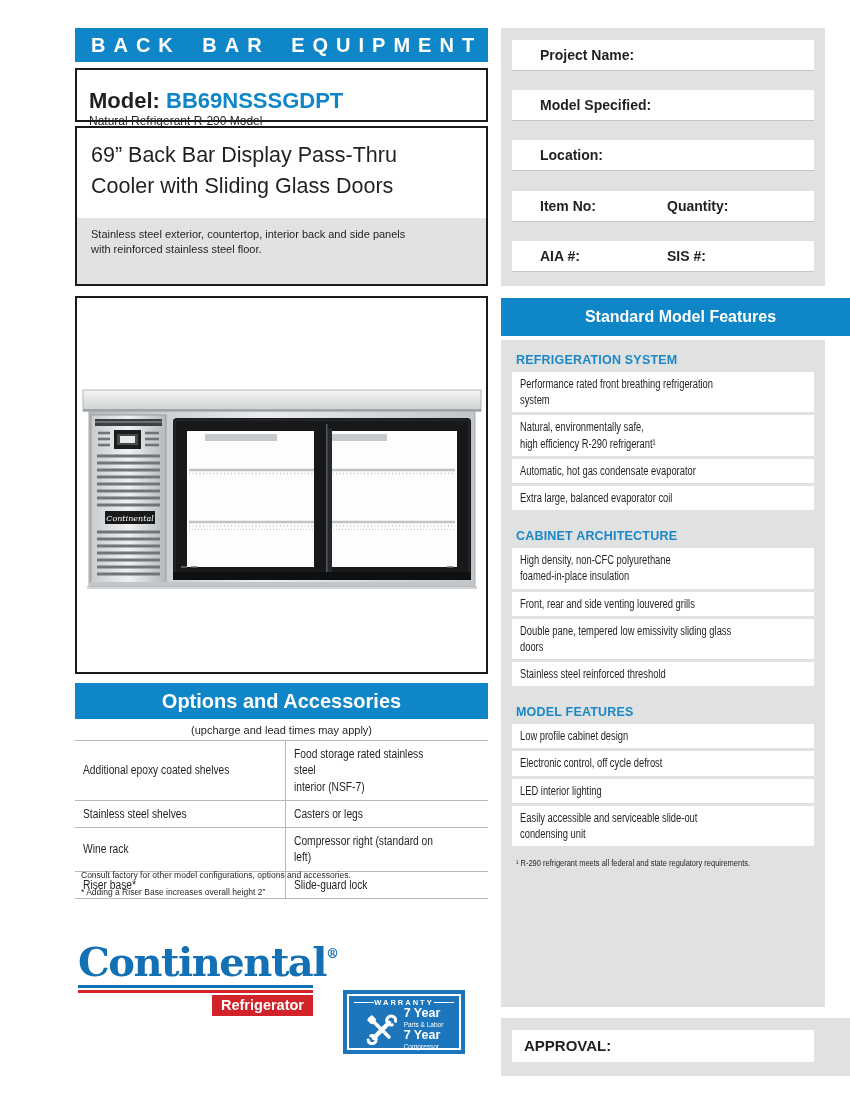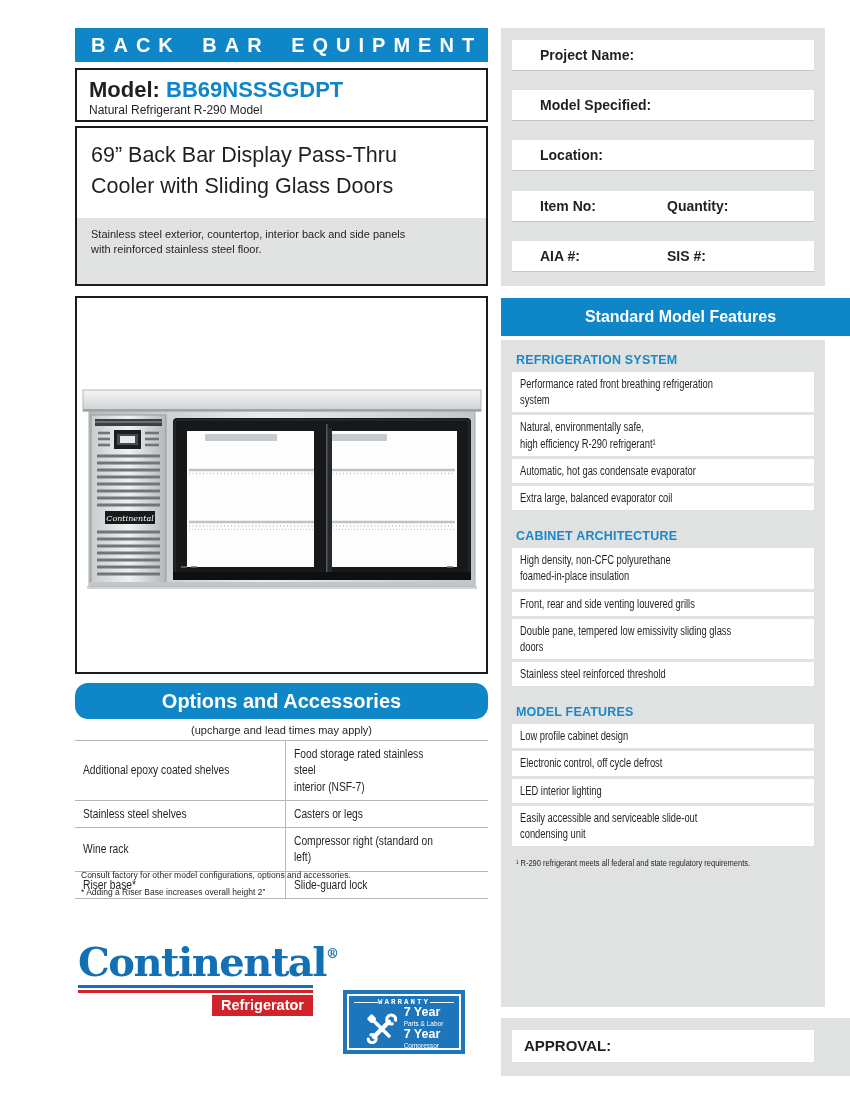--- a/index.html
+++ b/index.html
@@ -10,21 +10,21 @@
   .banner { background:#0f86c7; color:#fff; font-weight:bold; }
 
   
   .header-banner {
     position:absolute; left:75px; top:28px; width:413px; height:34px;
     font-size:20px; letter-spacing:8px; word-spacing:8px; line-height:34px;
     padding-left:16px; box-sizing:border-box; white-space:nowrap; overflow:hidden;
   }
   .model-box {
     position:absolute; left:75px; top:68px; width:413px; height:54px;
-    border:2px solid #1b1b1b; box-sizing:border-box; background:#fff; padding:7px 12px 0;
+    border:2px solid #1b1b1b; box-sizing:border-box; background:#fff; padding:18px 12px 0;
   }
   .model-line { font-size:22px; font-weight:bold; line-height:1.15; }
   .model-number { color:#0f86c7; }
   .model-subtitle { font-size:12px; margin-top:1px; }
 
   .title-box {
     position:absolute; left:75px; top:126px; width:413px; height:160px;
     border:2px solid #1b1b1b; box-sizing:border-box; background:#fff;
   }
   .product-title { padding:12px 14px 0; font-size:21.5px; line-height:1.45; white-space:pre-line; }
@@ -34,21 +34,21 @@
   }
 
   .image-box {
     position:absolute; left:75px; top:296px; width:413px; height:378px;
     border:2px solid #1b1b1b; box-sizing:border-box; background:#fff;
   }
   .image-box svg { display:block; width:100%; height:100%; }
 
   .options-banner {
     position:absolute; left:75px; top:683px; width:413px; height:36px;
-    font-size:20px; text-align:center; line-height:36px;border-radius:13px;
+    font-size:20px; text-align:center; line-height:36px;
   }
   .options-subtitle { position:absolute; left:75px; top:724px; width:413px; text-align:center; font-size:11px; }
   .options-table {
     position:absolute; left:75px; top:740px; width:413px;
     border-collapse:collapse; font-size:12.5px;
   }
   .options-table td {
     border-top:1px solid #b5b7b8; border-bottom:1px solid #b5b7b8;
     padding:5px 8px; vertical-align:middle;
   }
@@ -64,21 +64,21 @@
   .logo-rule-blue { height:3px; background:#1470b4; margin-top:2px; }
   .logo-rule-red  { height:3px; background:#d2232a; margin-top:2px; }
   .logo-sub { text-align:right; margin-top:2px; }
   .logo-sub span { display:inline-block; background:#d2232a; color:#fff; font-weight:bold; font-size:14.5px; padding:2px 9px 3px; }
 
   .warranty-badge { position:absolute; left:343px; top:990px; width:122px; height:64px; background:#1d76bb; }
   .warranty-inner {
     position:absolute; left:4px; top:4px; right:4px; bottom:4px; border:2px solid #fff;
     display:flex; flex-direction:column; align-items:center; padding:2px 5px; box-sizing:border-box;
   }
-  .warranty-title-row { display:flex; align-items:center; gap:0; width:100%; color:#fff; font-size:7.5px; font-weight:bold; letter-spacing:2px;font-family:Liberation Mono, monospace; }
+  .warranty-title-row { display:flex; align-items:center; gap:0; width:100%; color:#fff; font-size:7.5px; font-weight:bold; letter-spacing:2px; }
   .warranty-title-row .line { flex:1; height:1px; background:#fff; }
   .warranty-body { display:flex; align-items:center; gap:7px; flex:1; width:100%; justify-content:center; }
   .warranty-years { color:#fff; }
   .wy-big { font-size:12.5px; font-weight:bold; line-height:1.1; }
   .wy-small { font-size:6.5px; line-height:1.3; }
 
   
   .form-panel { position:absolute; left:501px; top:28px; width:324px; height:258px; background:#e0e1e1; }
   .form-field {
     position:absolute; left:11px; width:302px; height:30px; background:#fff;

